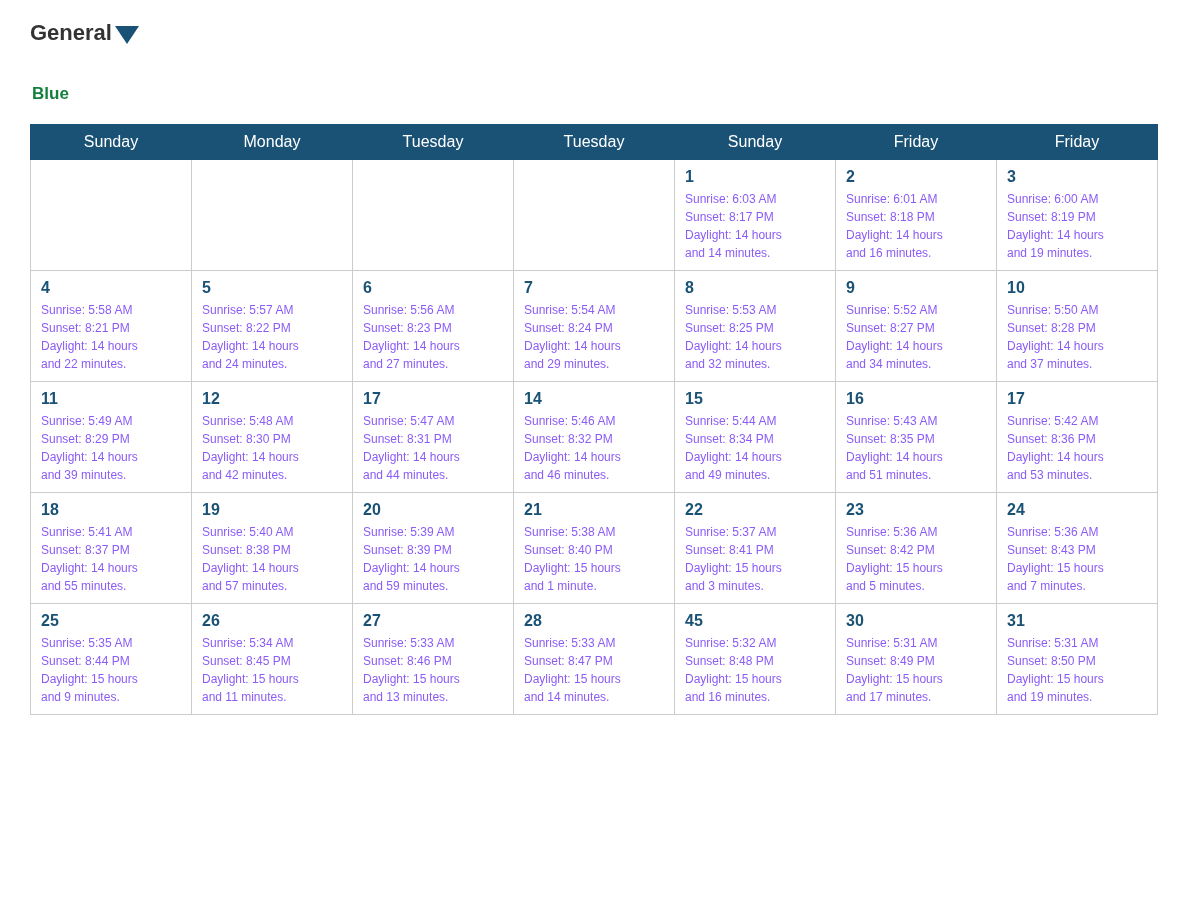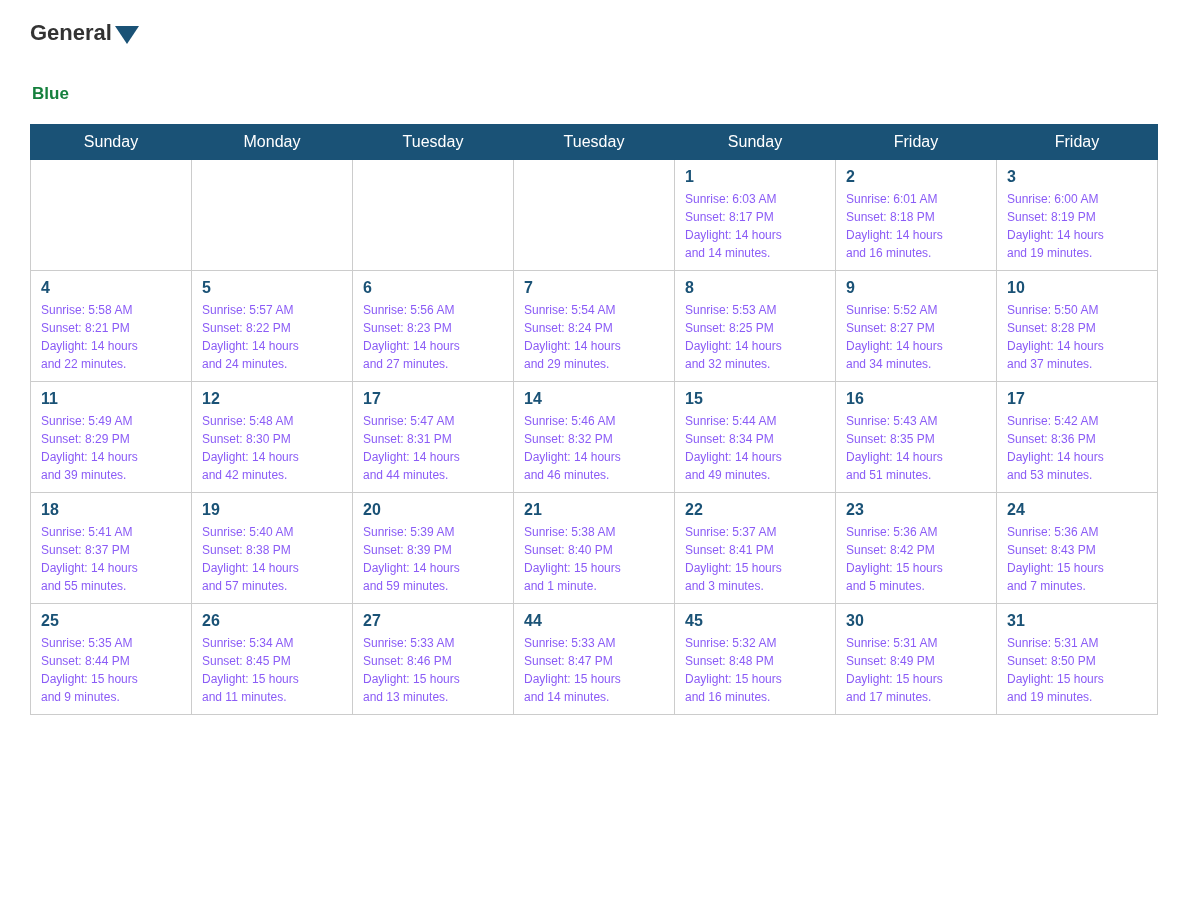--- a/index.html
+++ b/index.html
@@ -243,21 +243,21 @@
         </td>
         <td>
           <div class="day-num">26</div>
           <div class="day-info">Sunrise: 5:34 AM<br>Sunset: 8:45 PM<br>Daylight: 15 hours<br>and 11 minutes.</div>
         </td>
         <td>
           <div class="day-num">27</div>
           <div class="day-info">Sunrise: 5:33 AM<br>Sunset: 8:46 PM<br>Daylight: 15 hours<br>and 13 minutes.</div>
         </td>
         <td>
-          <div class="day-num">44</div>
+          <div class="day-num">28</div>
           <div class="day-info">Sunrise: 5:33 AM<br>Sunset: 8:47 PM<br>Daylight: 15 hours<br>and 14 minutes.</div>
         </td>
         <td>
           <div class="day-num">45</div>
           <div class="day-info">Sunrise: 5:32 AM<br>Sunset: 8:48 PM<br>Daylight: 15 hours<br>and 16 minutes.</div>
         </td>
         <td>
           <div class="day-num">30</div>
           <div class="day-info">Sunrise: 5:31 AM<br>Sunset: 8:49 PM<br>Daylight: 15 hours<br>and 17 minutes.</div>
         </td>

